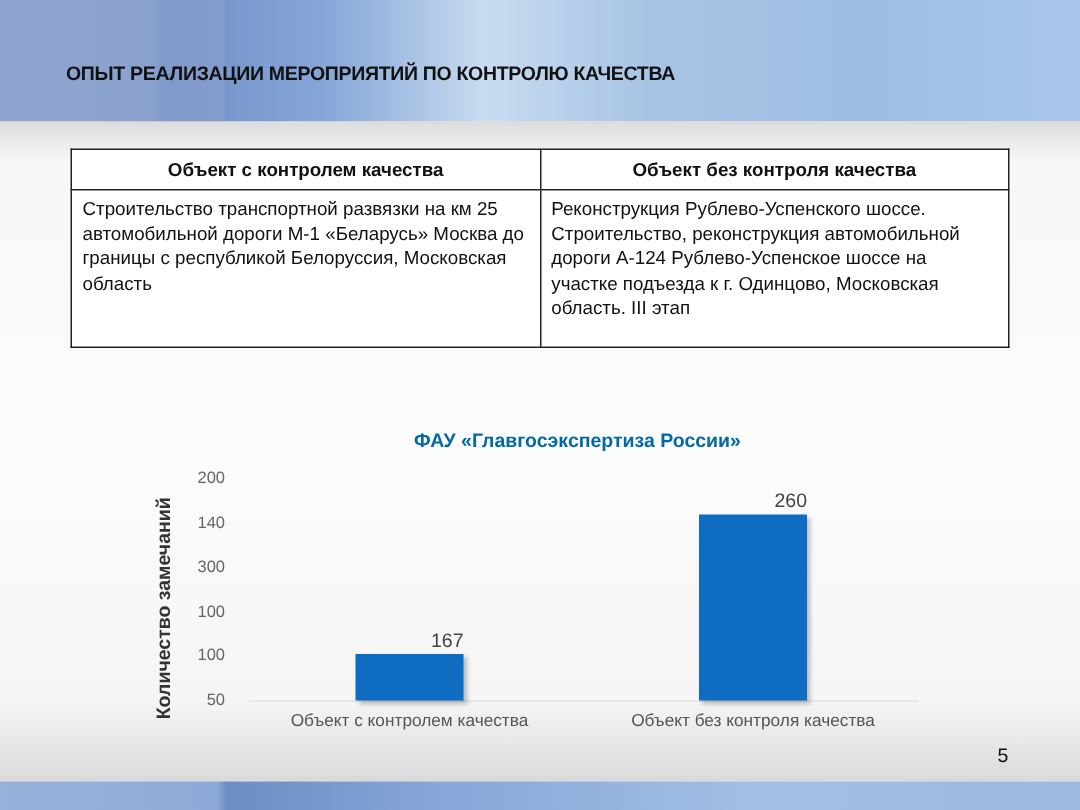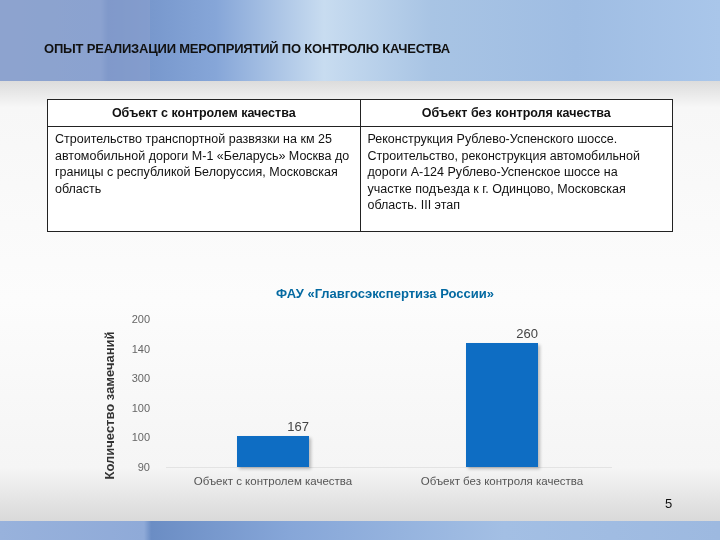--- a/index.html
+++ b/index.html
@@ -55,21 +55,21 @@
 
 <div class="chart">
   <div class="chart-title">ФАУ «Главгосэкспертиза России»</div>
   <div class="ylabel">Количество замечаний</div>
 
   <div class="tick" style="top:33px">200</div>
   <div class="tick" style="top:63px">140</div>
   <div class="tick" style="top:92px">300</div>
   <div class="tick" style="top:122px">100</div>
   <div class="tick" style="top:151px">100</div>
-  <div class="tick" style="top:181px">90</div>
+  <div class="tick" style="top:181px">50</div>
 
   <div class="baseline"></div>
 
   <div class="bar-label" style="left:147px; top:139px">167</div>
   <div class="bar" style="left:147px; top:156px; width:72px; height:31px"></div>
 
   <div class="bar-label" style="left:376px; top:46px">260</div>
   <div class="bar" style="left:376px; top:63px; width:72px; height:124px"></div>
 
   <div class="cat-label" style="left:68px">Объект с контролем качества</div>

